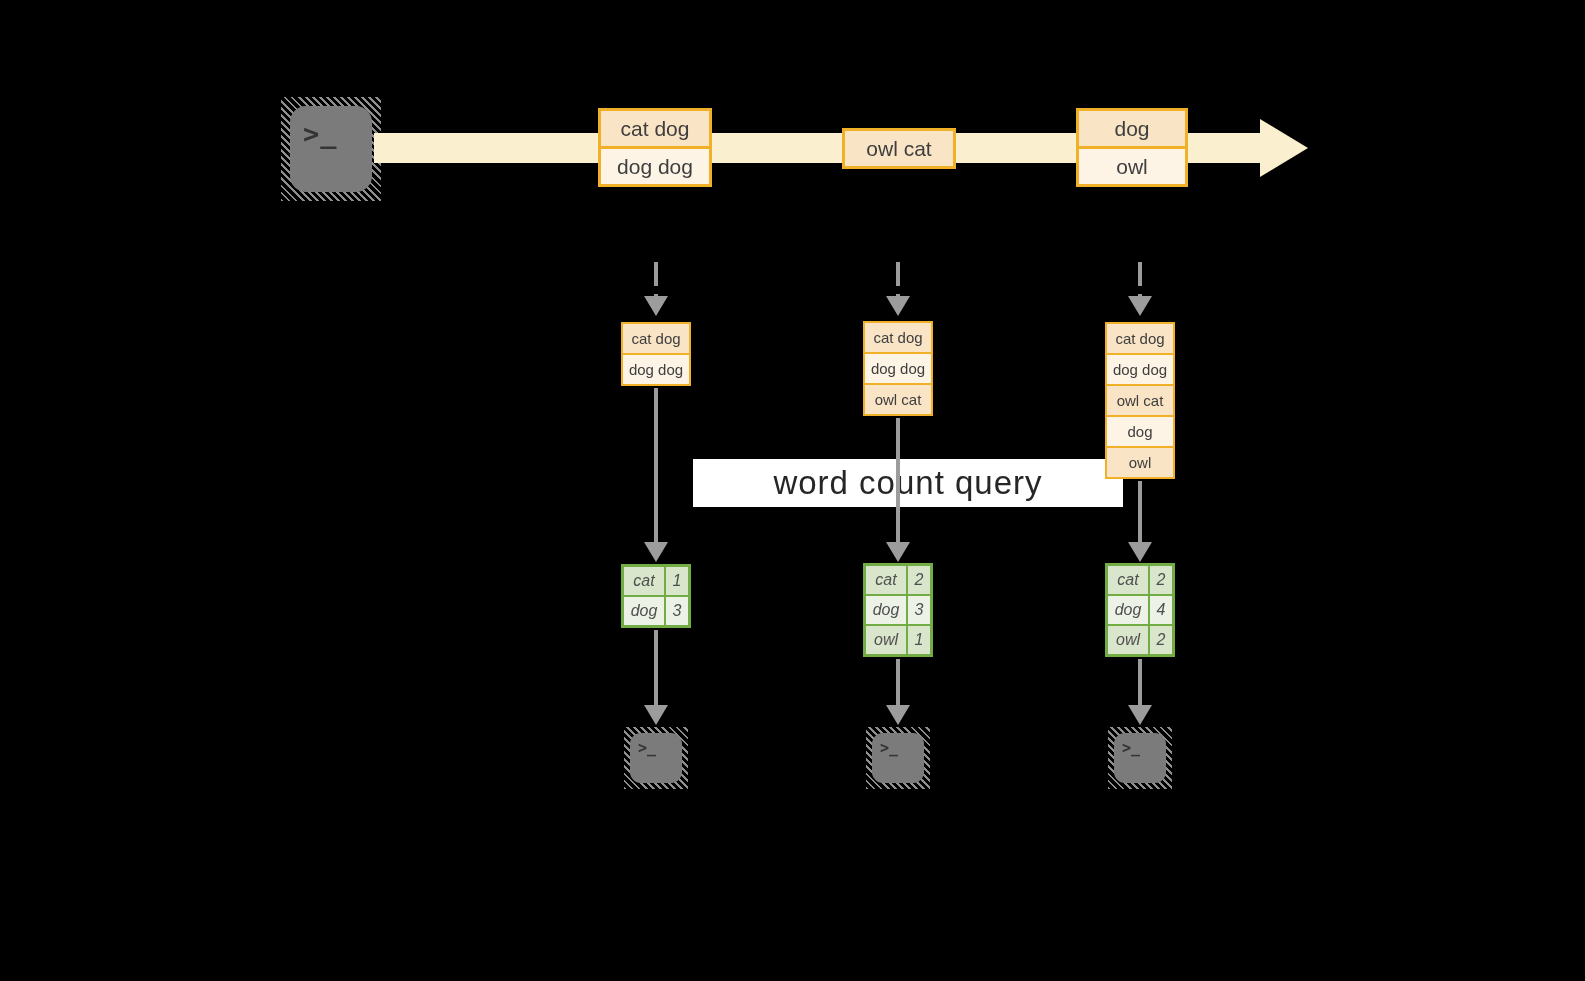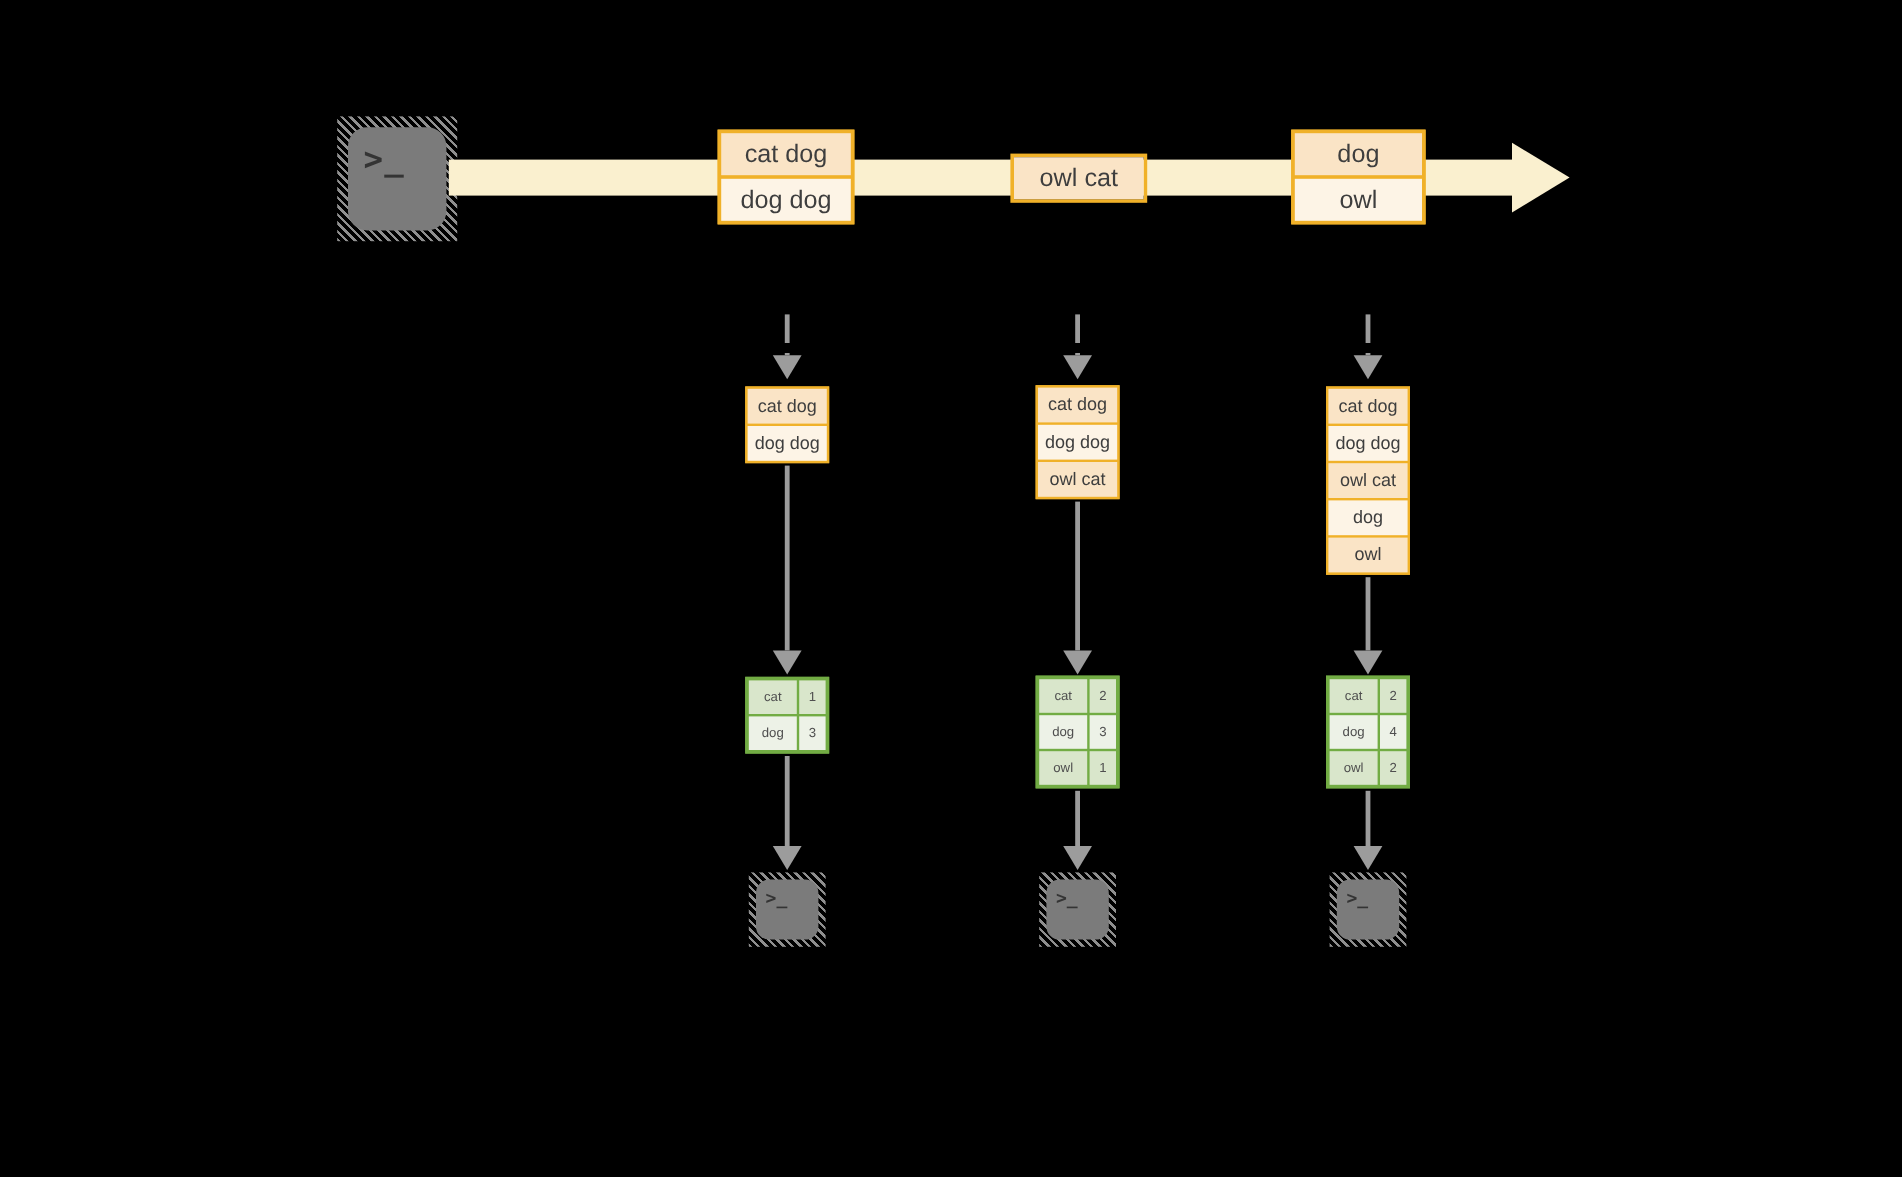--- a/index.html
+++ b/index.html
@@ -67,21 +67,21 @@
   }
   
   .gtable{
     position:absolute;display:flex;flex-direction:column;
     background:var(--table-border,#72ac44);
     border:3px solid var(--table-border,#72ac44);gap:2px;z-index:6;
   }
   .grow{display:flex;gap:2px;height:28px;}
   .gcell{
     display:flex;align-items:center;justify-content:center;
-    font-size:11px;color:#4f4f4f;
+    font-size:16px;color:#4f4f4f;font-style:italic;
   }
   .gcell-word{width:40px;}
   .gcell-count{width:22px;}
   .grow.fill-dark-g .gcell{background:var(--table-fill-dark,#d9e6cb);}
   .grow.fill-light-g .gcell{background:var(--table-fill-light,#edf2e7);}
 </style>
 </head>
 <body>
 
 <div class="canvas">
@@ -124,20 +124,23 @@
     <div class="orow sm fill-dark">owl cat</div>
   </div>
   <div class="obox sm" style="left:1105px;top:322px;width:66px">
     <div class="orow sm fill-dark">cat dog</div>
     <div class="orow sm fill-light">dog dog</div>
     <div class="orow sm fill-dark">owl cat</div>
     <div class="orow sm fill-light">dog</div>
     <div class="orow sm fill-dark">owl</div>
   </div>
 
+  <div class="banner">
+    <span>word count query</span>
+  </div>
 
   <div class="vshaft" style="left:654px;top:388px;height:154px"></div>
   <div class="vhead" style="left:644px;top:542px"></div>
   <div class="vshaft" style="left:896px;top:418px;height:124px"></div>
   <div class="vhead" style="left:886px;top:542px"></div>
   <div class="vshaft" style="left:1138px;top:481px;height:61px"></div>
   <div class="vhead" style="left:1128px;top:542px"></div>
 
   <div class="gtable" style="left:621px;top:564px">
     <div class="grow fill-dark-g">

